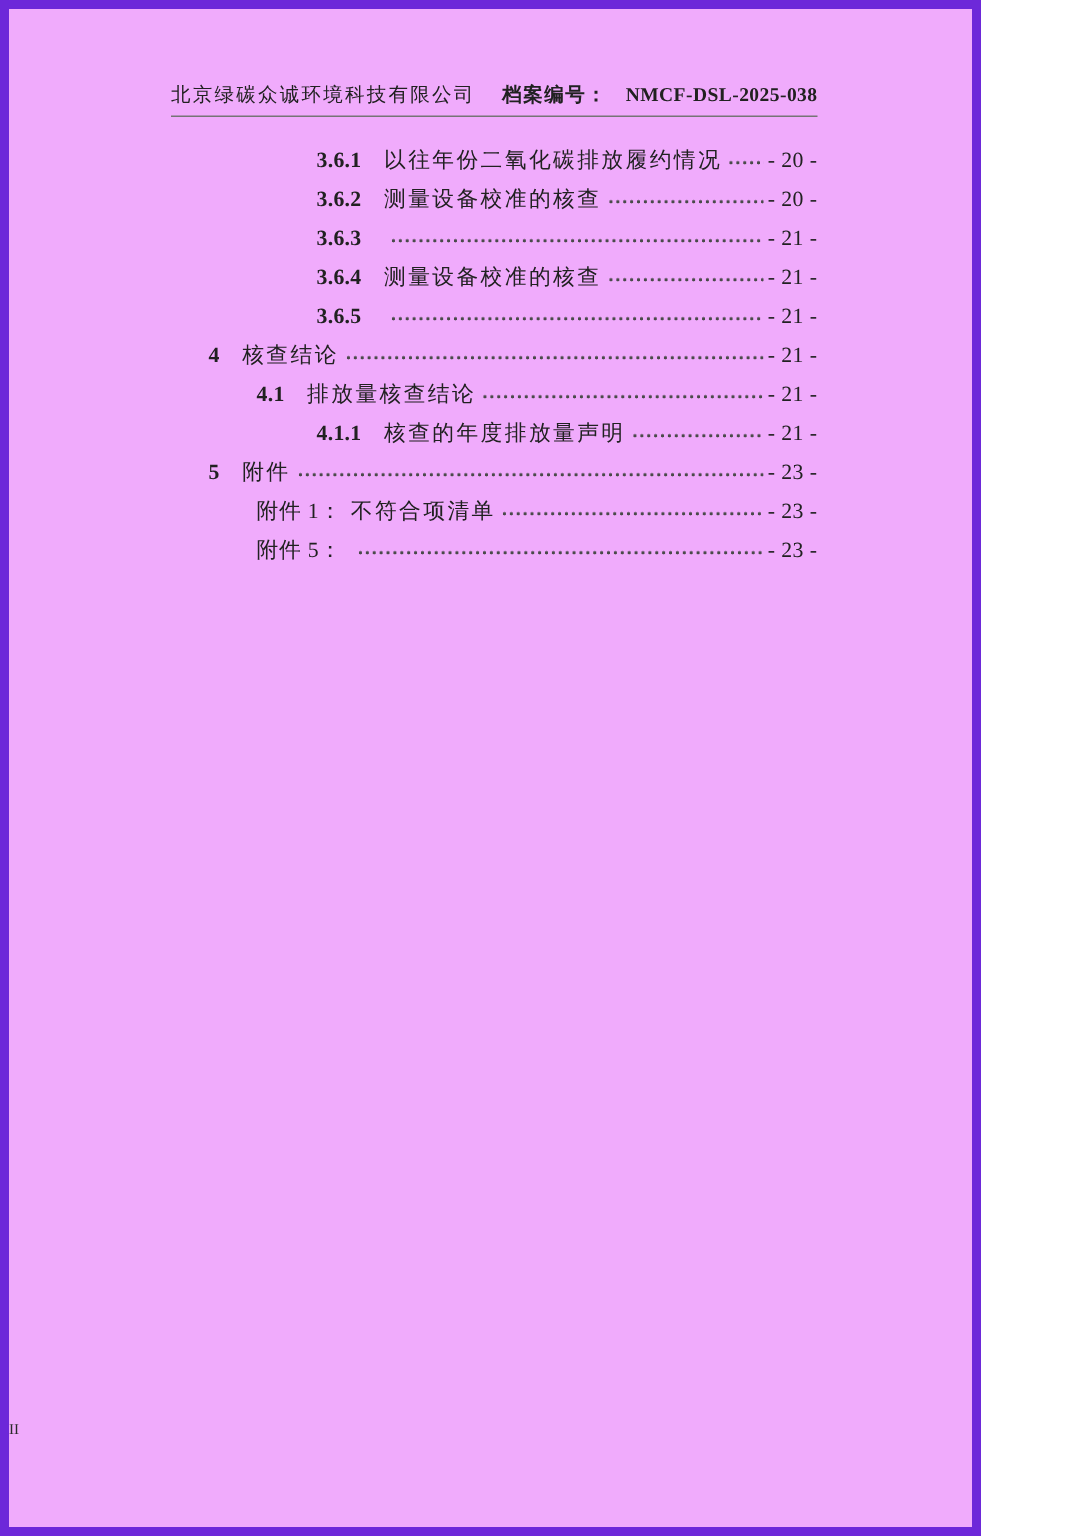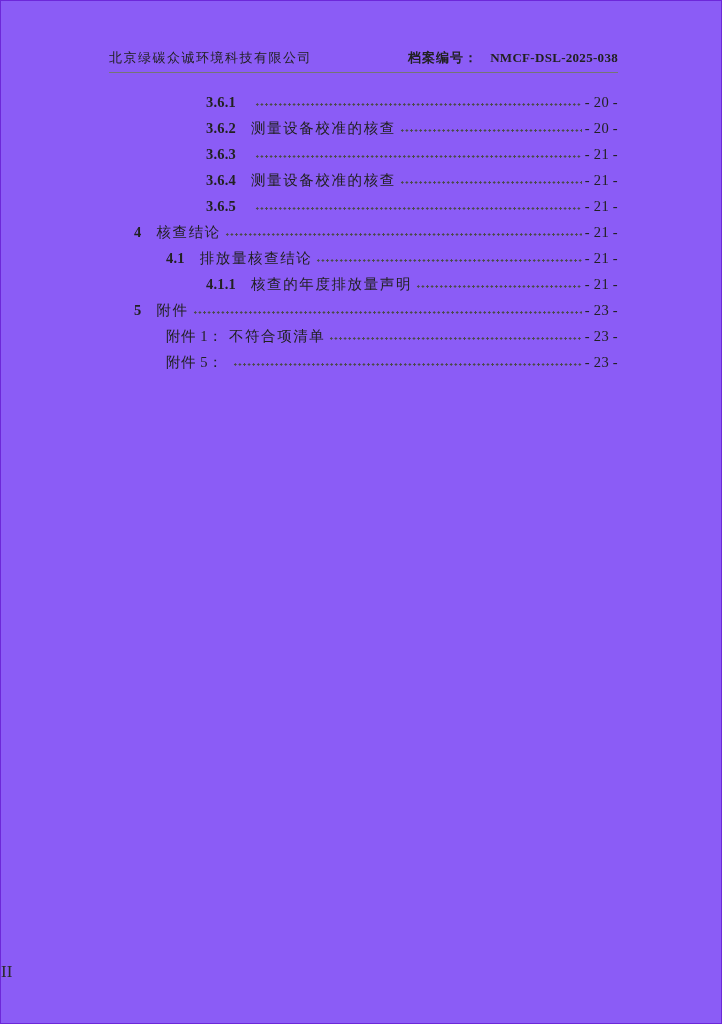--- a/index.html
+++ b/index.html
@@ -1,25 +1,25 @@
 <!DOCTYPE html>
 <html><head>
 <meta charset="utf-8">
 <style>
   html, body { margin: 0; padding: 0; background: #ffffff; }
   .page {
     position: relative;
-    width: 722px;
+    width: 654px;
     height: 1024px;
-    background: #8b5cf6;
+    background: #f0abfc;
     font-family: "Liberation Serif", "DejaVu Serif", serif;
     color: #212121;
     overflow: hidden;
     box-sizing: border-box;
-    border: 1px solid #6d28d9;
+    border: 6px solid #6d28d9;
   }
   .content { padding: 49px 103px 0 108px; }
 
   
   .header {
     display: flex;
     justify-content: space-between;
     align-items: baseline;
     border-bottom: 1px solid #757575;
     padding-bottom: 7px;
@@ -57,42 +57,42 @@
     background-position: left bottom 1px;
   }
   .toc-page { letter-spacing: 0.3px; }
 
   
   .footer {
     position: absolute;
     left: 0;
     top: 942px;
     width: 100%;
-    font-size: 17px;
+    font-size: 10px;
     color: #2a2a2a;
-    margin-top: 19px;
   }
 </style>
 </head>
 <body>
 
 <div class="page">
   <div class="content">
 
     <div class="header">
       <span class="company">北京绿碳众诚环境科技有限公司</span>
       <span class="docno">
         <span class="docno-label">档案编号：</span>
         <span class="docno-val">NMCF-DSL-2025-038</span>
       </span>
     </div>
 
     <div class="toc">
   <div class="toc-row level-3">
     <span class="toc-num bold">3.6.1</span>
+    <span class="toc-title">以往年份二氧化碳排放履约情况</span>
     <span class="toc-leader"></span>
     <span class="toc-page">- 20 -</span>
   </div>
 
   <div class="toc-row level-3">
     <span class="toc-num bold">3.6.2</span>
     <span class="toc-title">测量设备校准的核查</span>
     <span class="toc-leader"></span>
     <span class="toc-page">- 20 -</span>
   </div>

